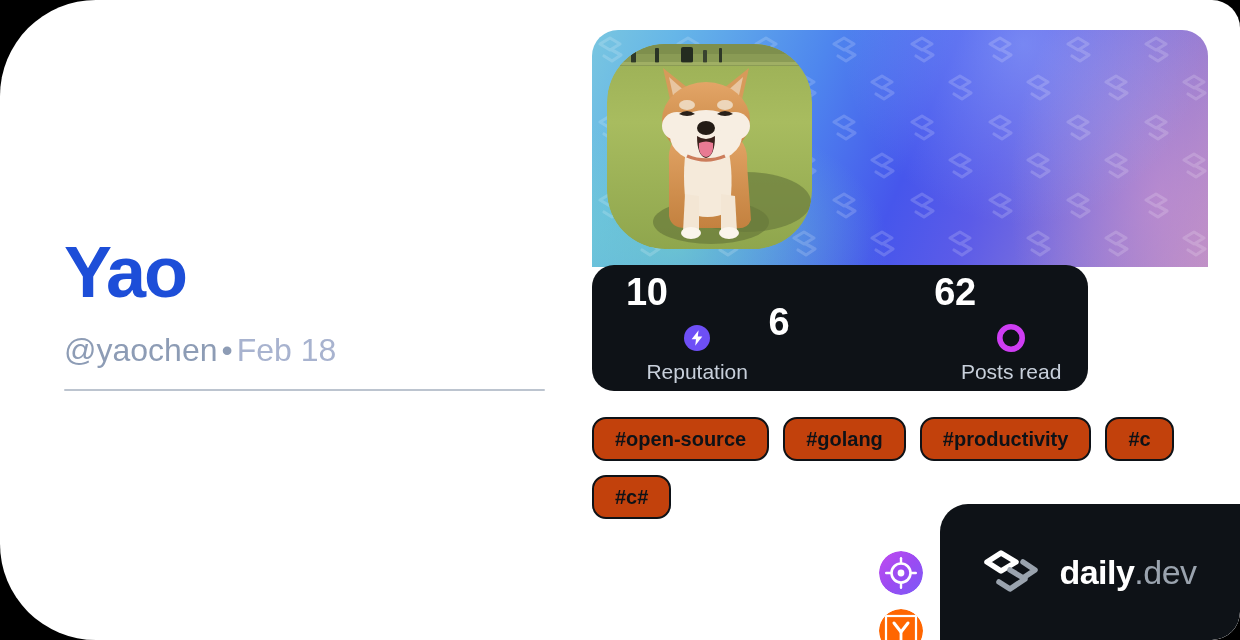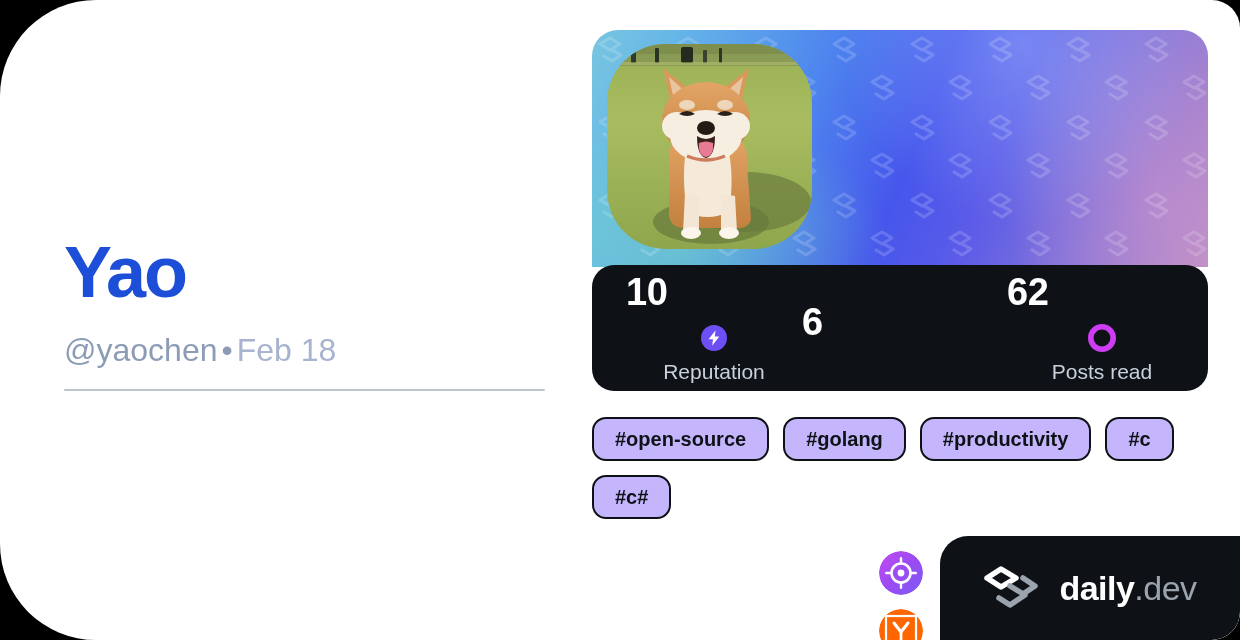--- a/index.html
+++ b/index.html
@@ -121,21 +121,21 @@
     width: 205px;
     height: 205px;
     border-radius: 58px;
     overflow: hidden;
   }
 
   
   .stats {
     position: relative;
     margin-top: -2px;
-    width: 616px;
+    width: 496px;
     height: 126px;
     background: #0E1217;
     border-radius: 22px;
     display: flex;
     align-items: center;
     padding-left: 34px;
   }
   .stat { position: relative; }
   .stat:nth-child(1) { width: 176px; }
   .stat:nth-child(2) { width: 205px; }
@@ -173,21 +173,21 @@
   .tag {
     height: 44px;
     padding: 0 21px;
     display: inline-flex;
     align-items: center;
     border: 2px solid #0E1217;
     border-radius: 14px;
     font-size: 20px;
     font-weight: 700;
     color: #0E1217;
-    background: #c4b5fd;
+    background: #c2410c;
     white-space: nowrap;
   }
 
   
   .sources {
     margin-top: 32px;
     display: flex;
     align-items: center;
     gap: 14px;
     padding-left: 2px;
@@ -201,21 +201,21 @@
     flex: 0 0 auto;
     display: block;
   }
 
   
   .brand-badge {
     position: absolute;
     right: 0;
     bottom: 0;
     width: 300px;
-    height: 104px;
+    height: 136px;
     background: #0E1217;
     border-radius: 28px 0 28px 0;
     display: flex;
     align-items: center;
     justify-content: center;
     gap: 14px;
   }
   .brand-logo { display: block; }
   .brand-text {
     font-size: 34px;

